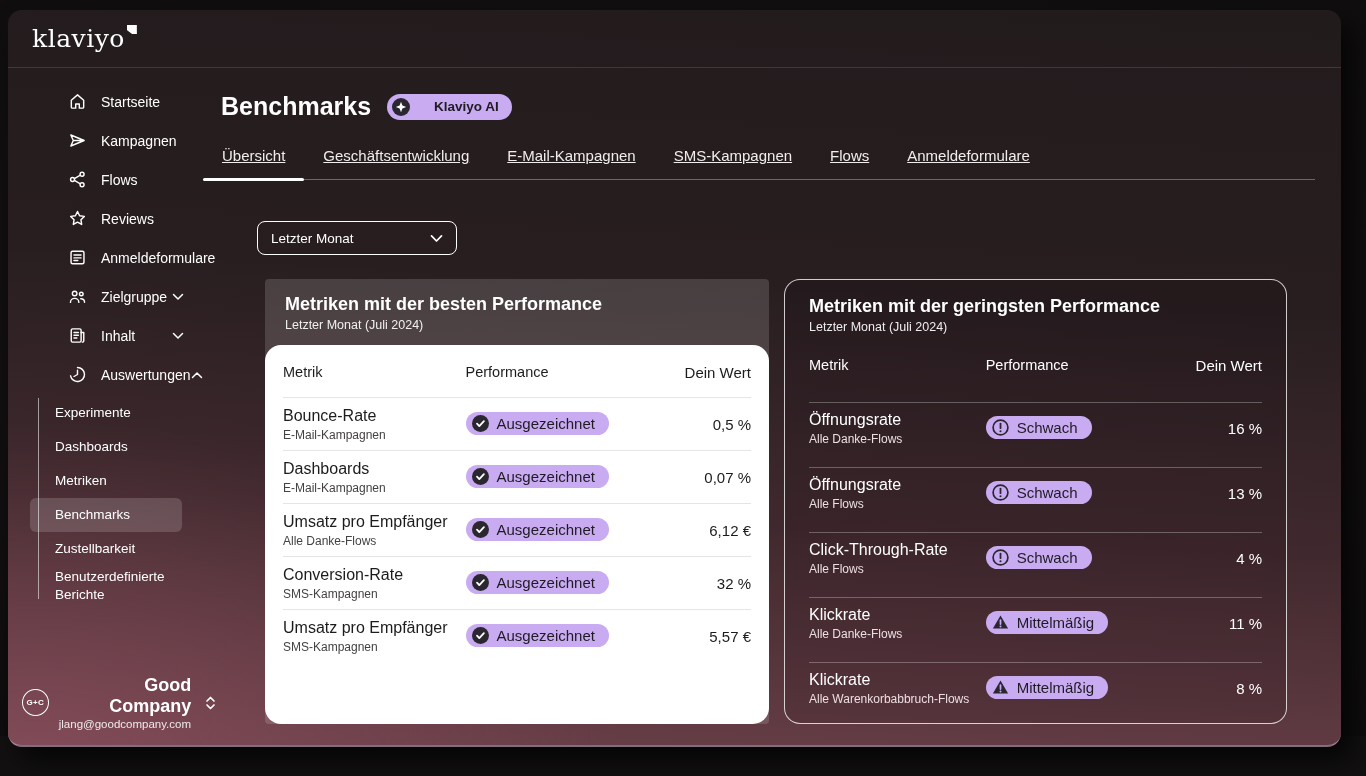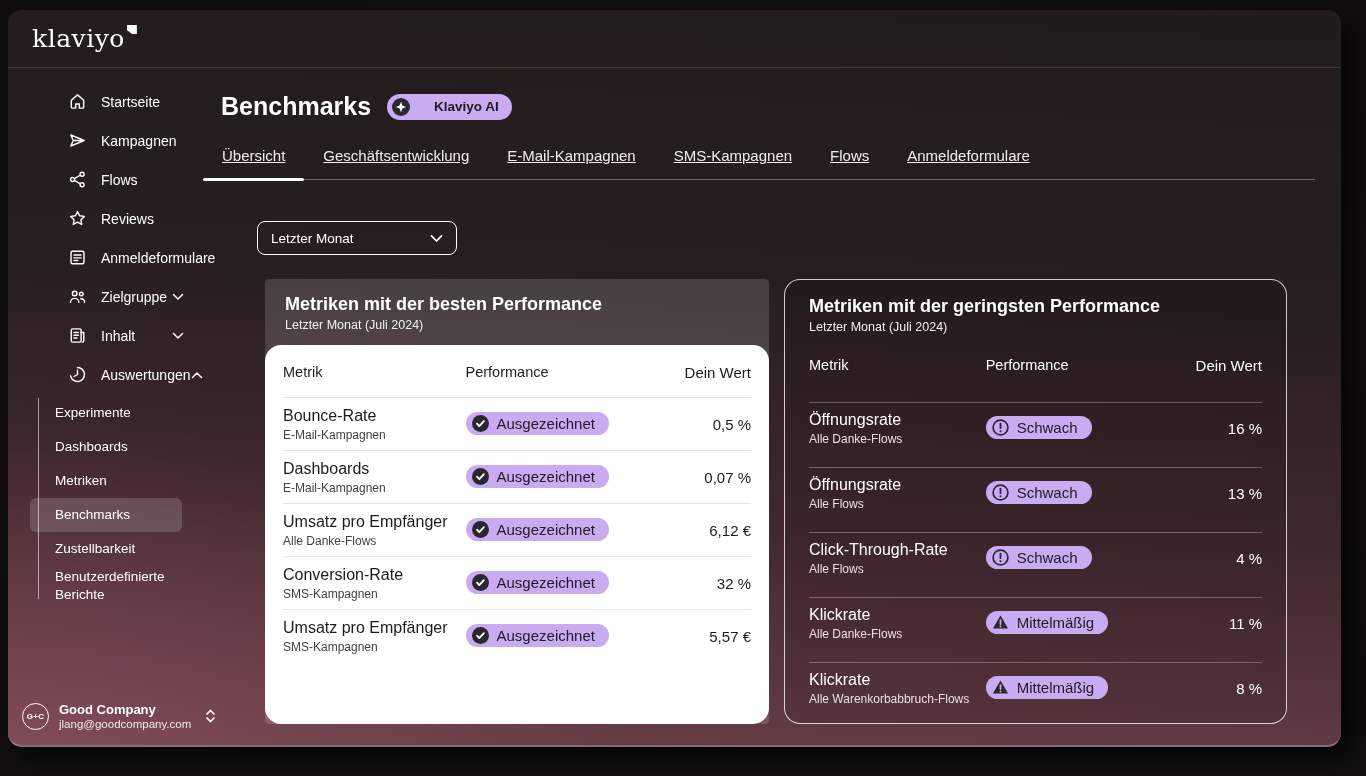--- a/index.html
+++ b/index.html
@@ -52,21 +52,21 @@
     display:flex; align-items:center; min-height:34px; padding:2px 10px 2px 17px;
     font-size:13.5px; font-weight:500; color:#fff; cursor:pointer;
     border-radius:6px; line-height:1.3; width:152px; margin-left:-8px; padding-left:25px;
   }
   .sub-item.active { background:rgba(255,255,255,.16); }
 
   .account { position:absolute; left:14px; bottom:15px; display:flex; align-items:center; cursor:pointer; }
   .avatar { width:27px; height:27px; border-radius:50%; border:1.5px solid #fff; display:flex;
     align-items:center; justify-content:center; font-size:8px; font-weight:700; letter-spacing:.3px; }
   .acct-text { margin-left:10px; }
-  .acct-name { font-size:13px; font-weight:700; }
+  .acct-name { font-size:18px; font-weight:700;text-align:right; }
   .acct-email { font-size:11.5px; color:rgba(255,255,255,.88); margin-top:1px; }
   .acct-selector { margin-left:14px; display:inline-flex; }
 
   
   .main { flex:1; padding:24px 26px 0 23px; overflow:hidden; }
   .page-head { display:flex; align-items:center; gap:16px; margin-bottom:20px; }
   .page-title { font-size:25px; font-weight:600; color:#fff; }
   .ai-badge { display:inline-flex; align-items:center; gap:24px; background:var(--accent-purple);
     color:var(--pill-text); border-radius:999px; padding:4px 13px 4px 5px; font-size:13.5px; font-weight:600; cursor:pointer; }
   .ai-badge .b-icon { width:18px; height:18px; display:inline-flex; }

